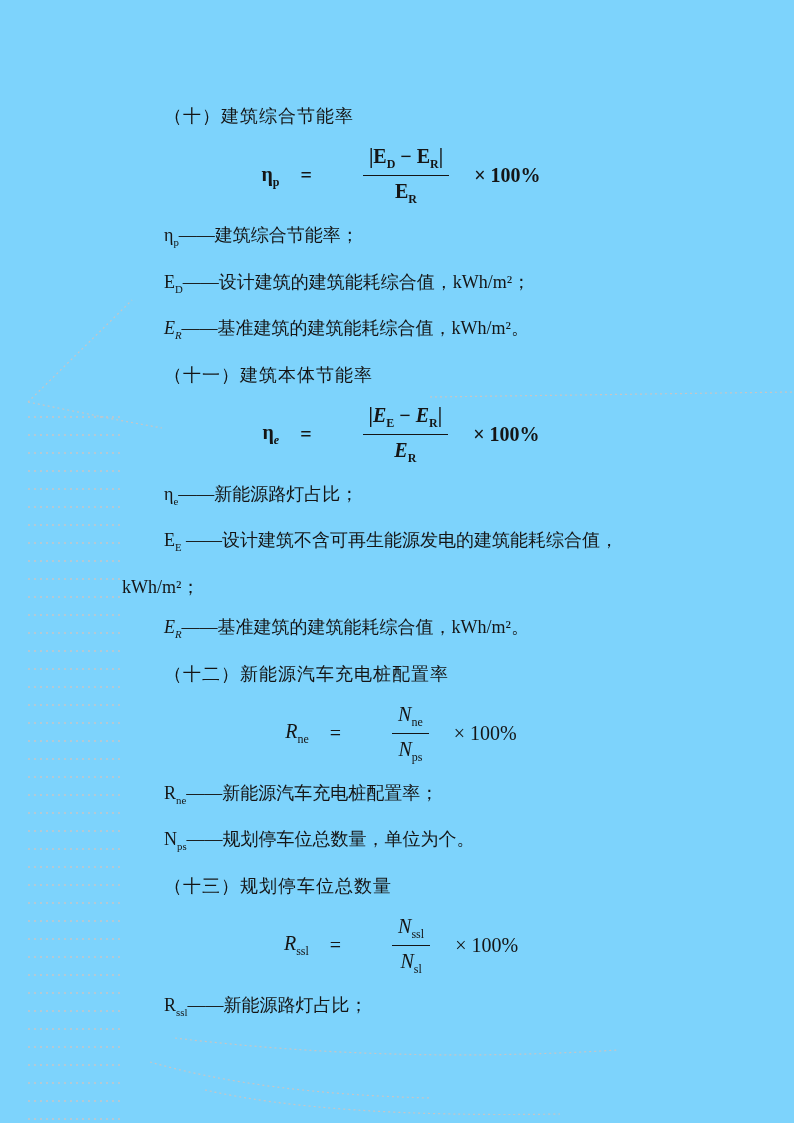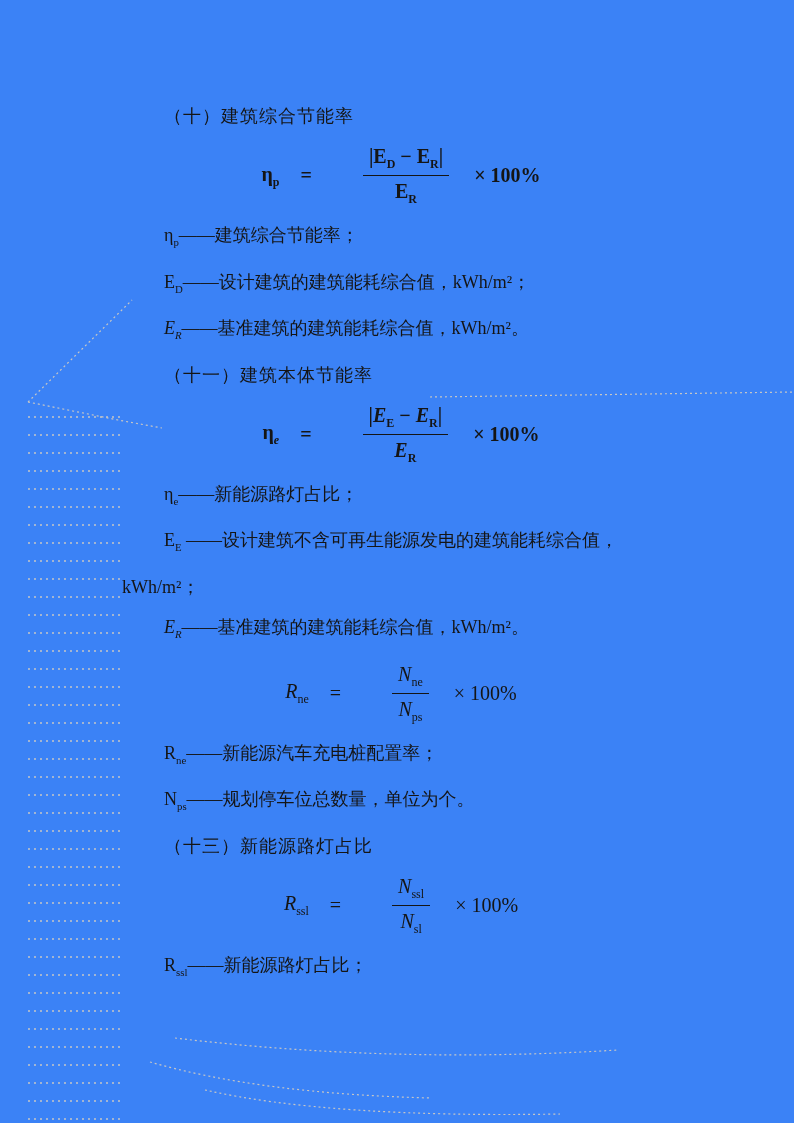--- a/index.html
+++ b/index.html
@@ -6,21 +6,21 @@
   html, body { background: #e8e8e8; }
   body {
     font-family: "Liberation Serif", "DejaVu Serif", serif;
     color: #151515;
   }
   .page {
     position: relative;
     width: 794px;
     height: 1123px;
     margin: 0 auto;
-    background: #3b82f6;
+    background: #7dd3fc;
     overflow: hidden;
   }
   .artifacts {
     position: absolute;
     left: 0; top: 0;
     width: 794px; height: 1123px;
     pointer-events: none;
   }
   .dot-strip {
     position: absolute;
@@ -124,37 +124,38 @@
       </span>
       <span class="f-tail">× 100%</span>
     </div>
 
     <p class="para def"><span class="sym"><span>η</span><sub>e</sub></span><span class="def-text">——新能源路灯占比；</span></p>
 
     <p class="para def"><span class="sym"><span>E</span><sub>E</sub></span><span class="def-text"> ——设计建筑不含可再生能源发电的建筑能耗综合值，kWh/m²；</span></p>
 
     <p class="para def italic-sym"><span class="sym"><span>E</span><sub>R</sub></span><span class="def-text">——基准建筑的建筑能耗综合值，kWh/m²。</span></p>
 
+    <p class="para heading">（十二）新能源汽车充电桩配置率</p>
 
     <div class="formula-line">
       <span class="f-lhs"><span class="var">R</span><sub>ne</sub></span>
       <span class="f-eq">=</span>
       <span class="frac">
         <span class="num"><span class="var">N</span><sub>ne</sub></span>
         <span class="den"><span class="var">N</span><sub>ps</sub></span>
       </span>
       <span class="f-tail">× 100%</span>
     </div>
 
     <p class="para def"><span class="sym"><span>R</span><sub>ne</sub></span><span class="def-text">——新能源汽车充电桩配置率；</span></p>
 
 
     <p class="para def"><span class="sym"><span>N</span><sub>ps</sub></span><span class="def-text">——规划停车位总数量，单位为个。</span></p>
 
-    <p class="para heading">（十三）新能源路灯占比</p>
+    <p class="para heading">（十三）规划停车位总数量</p>
 
     <div class="formula-line">
       <span class="f-lhs"><span class="var">R</span><sub>ssl</sub></span>
       <span class="f-eq">=</span>
       <span class="frac">
         <span class="num"><span class="var">N</span><sub>ssl</sub></span>
         <span class="den"><span class="var">N</span><sub>sl</sub></span>
       </span>
       <span class="f-tail">× 100%</span>
     </div>

